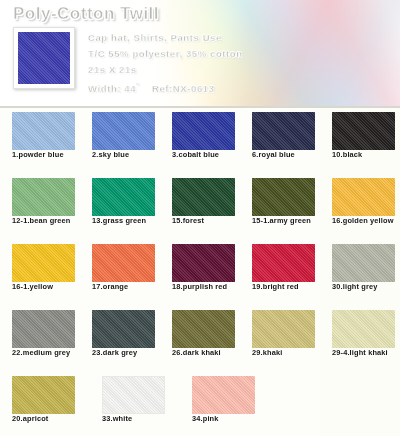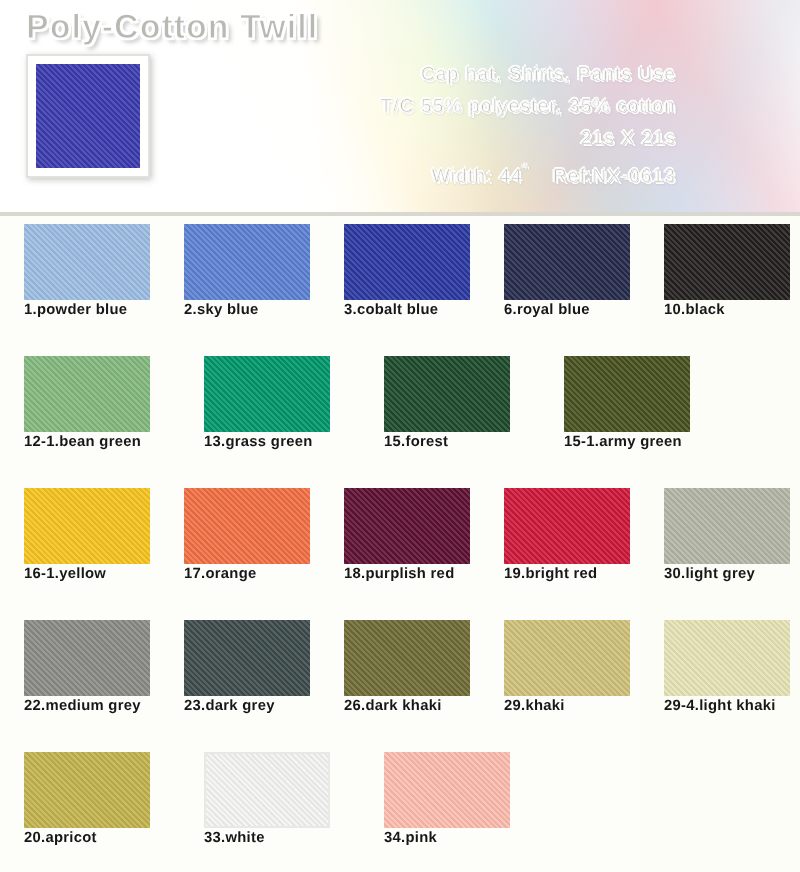--- a/index.html
+++ b/index.html
@@ -120,32 +120,31 @@
   }
 
   #header-specs {
     position: absolute;
     left: 88px;
     top: 30px;
     width: 250px;
   }
   .spec-line {
     font-size: 9.5px;
-    font-weight: normal;
+    font-weight: bold;
     color: #bdbdb6;
     -webkit-text-stroke: 0.35px #ffffff;
     text-shadow:
       1px 1px 0 #ffffff,
       -1px 0 0 #ffffff,
       0 -1px 0 #ffffff,
       1px 1px 1px rgba(140,140,140,0.5);
     line-height: 16px;
     letter-spacing: 0.6px;
     white-space: nowrap;
-    text-align: right;
   }
   .spec-line .sup {
     font-size: 7px;
     vertical-align: super;
   }
   .spec-gap {
     display: inline-block;
     width: 12px;
   }
 
@@ -248,20 +247,24 @@
           <div class="swatch-label">13.grass green</div>
         </div>
         <div class="swatch-cell">
           <div class="swatch-chip twill" style="background-color: rgb(29, 74, 43);"></div>
           <div class="swatch-label">15.forest</div>
         </div>
         <div class="swatch-cell">
           <div class="swatch-chip twill" style="background-color: rgb(71, 80, 31);"></div>
           <div class="swatch-label">15-1.army green</div>
         </div>
+        <div class="swatch-cell">
+          <div class="swatch-chip twill" style="background-color: rgb(246, 187, 60);"></div>
+          <div class="swatch-label">16.golden yellow</div>
+        </div>
       </div>
       <div class="swatch-row">
         <div class="swatch-cell">
           <div class="swatch-chip twill" style="background-color: rgb(245, 195, 30);"></div>
           <div class="swatch-label">16-1.yellow</div>
         </div>
         <div class="swatch-cell">
           <div class="swatch-chip twill" style="background-color: rgb(241, 110, 67);"></div>
           <div class="swatch-label">17.orange</div>
         </div>

